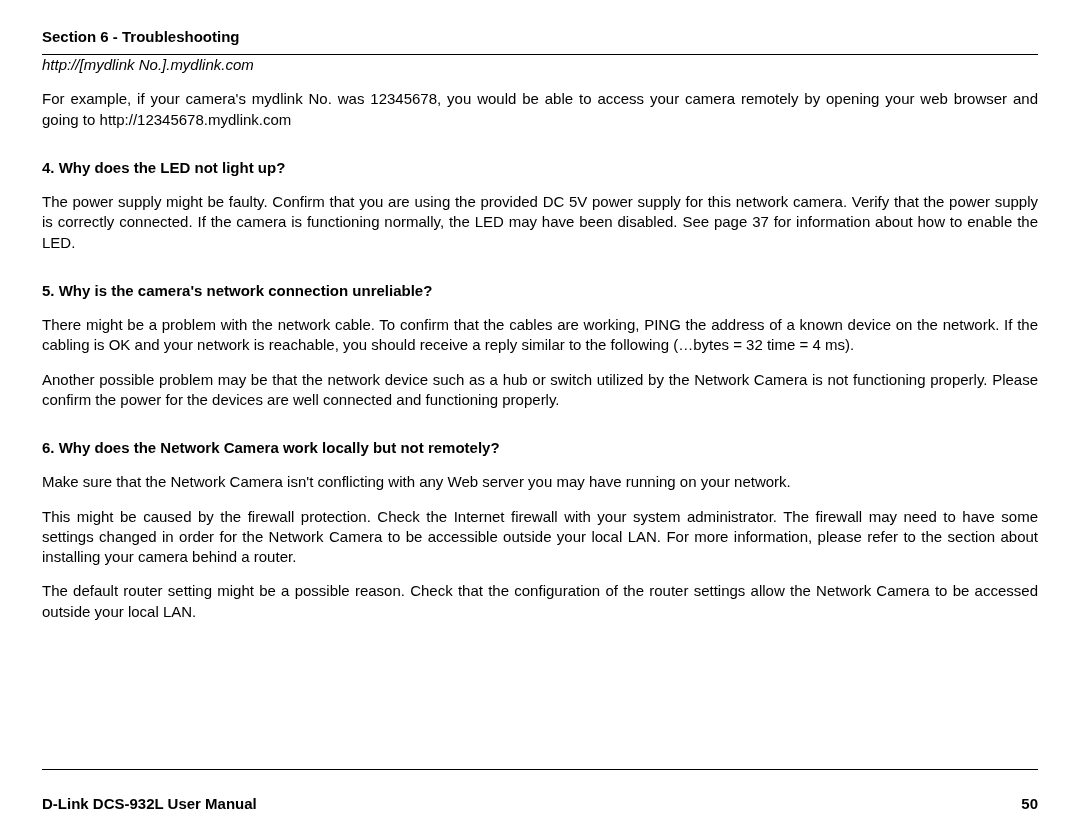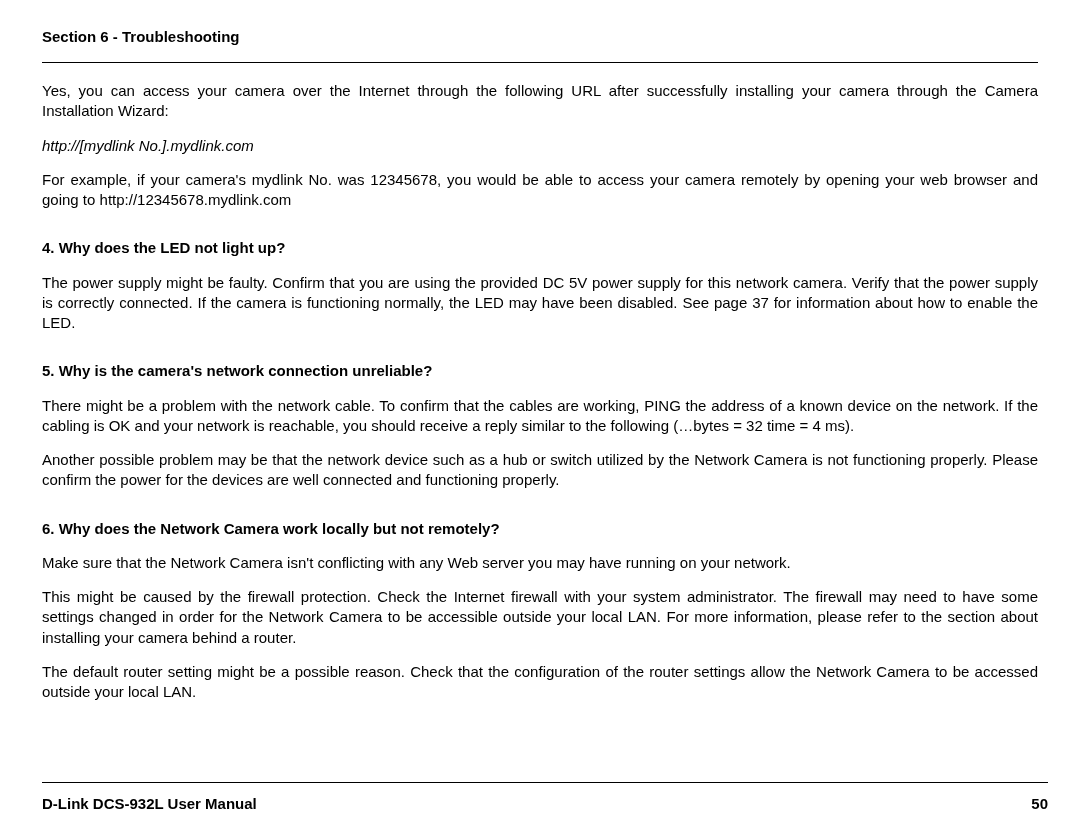--- a/index.html
+++ b/index.html
@@ -12,58 +12,56 @@
       height: 834px;
       background: #ffffff;
       font-family: "Segoe UI", "Myriad Pro", Arial, sans-serif;
       color: #000000;
       padding: 28px 42px 22px 42px;
       position: relative;
     }
     .header {
       font-weight: bold;
       font-size: 15px;
-      padding-bottom: 17px;
+      padding-bottom: 9px;
       border-bottom: 1.5px solid #000;
-      margin-bottom: 18px;
     }
     .content {
       font-size: 15px;
       line-height: 1.35;
     }
     .content p {
       margin-bottom: 14px;
       text-align: justify;
     }
     .question {
       font-weight: bold;
       margin-top: 28px;
       margin-bottom: 10px;
       text-align: left;
     }
     .footer {
       position: absolute;
       bottom: 22px;
       left: 42px;
-      right: 32px;
+      right: 42px;
       border-top: 1.5px solid #000;
-      padding-top: 12px;
+      padding-top: 25px;
       display: flex;
       justify-content: space-between;
       font-weight: bold;
       font-size: 15px;
     }
   </style>
 </head>
 <body>
 
 <div class="header">Section 6 - Troubleshooting</div>
 
 <div class="content">
-  <p>Yes, you can access your camera over the Internet through the following URL after successfully installing your camera through the Camera Installation Wizard:</p>
   <p style="text-align:left;font-style:italic;">http://[mydlink No.].mydlink.com</p>
   <p>For example, if your camera's mydlink No. was 12345678, you would be able to access your camera remotely by opening your web browser and going to http://12345678.mydlink.com</p>
 
   <p class="question">4. Why does the LED not light up?</p>
   <p>The power supply might be faulty. Confirm that you are using the provided DC 5V power supply for this network camera. Verify that the power supply is correctly connected. If the camera is functioning normally, the LED may have been disabled. See page 37 for information about how to enable the LED.</p>
 
   <p class="question">5. Why is the camera's network connection unreliable?</p>
   <p>There might be a problem with the network cable. To confirm that the cables are working, PING the address of a known device on the network. If the cabling is OK and your network is reachable, you should receive a reply similar to the following (…bytes = 32 time = 4 ms).</p>
   <p>Another possible problem may be that the network device such as a hub or switch utilized by the Network Camera is not functioning properly. Please confirm the power for the devices are well connected and functioning properly.</p>
 

